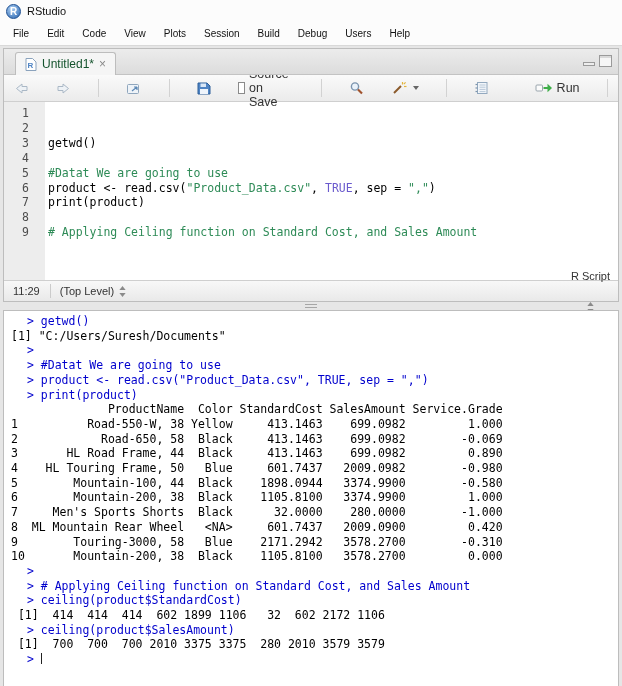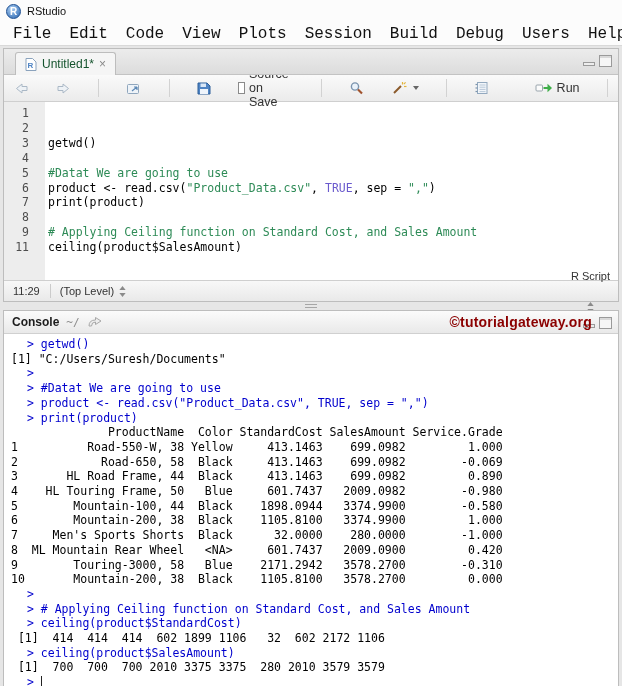--- a/index.html
+++ b/index.html
@@ -5,21 +5,21 @@
   * { box-sizing: border-box; margin: 0; padding: 0; }
   html,body { width: 622px; height: 686px; overflow: hidden; }
   body { background:#e6e6e6; font-family:"Liberation Sans",sans-serif; font-size:12px; color:#1a1a1a; }
   .window { width:622px; height:686px; display:flex; flex-direction:column; }
 
   
   .titlebar { height:22px; background:#fcfcfc; display:flex; align-items:center; gap:6px; padding-left:6px; flex:0 0 22px; }
   .rlogo { width:15px; height:15px; border-radius:50%; background:radial-gradient(circle at 35% 28%, #a9cdf2, #2b66b0); border:1px solid #1d4f92; color:#fff; font-weight:bold; font-size:10px; display:flex; align-items:center; justify-content:center; }
   .title-text { font-size:11px; color:#111; }
   .menubar { height:24px; background:#fcfcfc; border-bottom:1px solid #d9d9d9; display:flex; align-items:center; padding-left:4px; flex:0 0 24px; }
-  .menubar > span { padding:3px 9px; font-size:16px; color:#111; cursor:default;font-family:Liberation Mono, monospace; }
+  .menubar > span { padding:3px 9px; font-size:10px; color:#111; cursor:default; }
 
   
   .editor-pane { margin:2px 3px 0 3px; background:#fff; border:1px solid #bdbdbd; flex:0 0 auto; }
   .tabstrip { height:26px; background:linear-gradient(#ececec,#dcdcdc); border-bottom:1px solid #c3c3c3; display:flex; align-items:flex-end; padding-left:11px; position:relative; }
   .tab { height:23px; background:#f5f5f5; border:1px solid #bdbdbd; border-bottom:none; border-radius:3px 3px 0 0; display:flex; align-items:center; gap:5px; padding:0 9px; position:relative; top:1px; }
   .tab-label { font-size:12px; color:#14532d; }
   .close-x { color:#8a8a8a; font-size:12px; line-height:10px; }
   .win-btns { position:absolute; right:6px; top:6px; display:flex; gap:4px; align-items:flex-end; }
   .wb-min { width:12px; height:4px; border:1px solid #9a9a9a; background:#ededed; margin-bottom:1px; }
   .wb-max { width:13px; height:12px; border:1px solid #9a9a9a; background:#f6f6f6; box-shadow:inset 0 2px 0 #d9d9d9; }
@@ -240,21 +240,20 @@
       <div>
           <div class="code-line"><span class="line-num">1</span></div>
           <div class="code-line"><span class="line-num">2</span><span class="line-code"> </span></div>
           <div class="code-line"><span class="line-num">3</span><span class="line-code"><span class="tok-plain">getwd()</span></span></div>
           <div class="code-line"><span class="line-num">4</span><span class="line-code"> </span></div>
           <div class="code-line"><span class="line-num">5</span><span class="line-code"><span class="tok-comment">#Datat We are going to use</span></span></div>
           <div class="code-line"><span class="line-num">6</span><span class="line-code"><span class="tok-plain">product &lt;- read.csv(</span><span class="tok-string">"Product_Data.csv"</span><span class="tok-plain">, </span><span class="tok-const">TRUE</span><span class="tok-plain">, sep = </span><span class="tok-string">","</span><span class="tok-plain">)</span></span></div>
           <div class="code-line"><span class="line-num">7</span><span class="line-code"><span class="tok-plain">print(product)</span></span></div>
           <div class="code-line"><span class="line-num">8</span><span class="line-code"> </span></div>
           <div class="code-line"><span class="line-num">9</span><span class="line-code"><span class="tok-comment"># Applying Ceiling function on Standard Cost, and Sales Amount</span></span></div>
-          <div class="code-line"><span class="line-num">11</span><span class="line-code"><span class="tok-plain">ceiling(product$SalesAmount)</span></span></div>
         </div>
     </div>
 
     <div class="statusbar">
       <span class="status-pos">11:29</span>
       <span class="ssep"></span>
       <span class="status-scope">
         <span>(Top Level)</span>
         <span>
             <svg width="7" height="11" viewBox="0 0 7 11">
@@ -273,30 +272,16 @@
           </span>
       </span>
     </div>
   </div>
 
   <div class="splitter">
     <span class="grip"></span>
   </div>
 
   <div class="console-pane">
-    <div class="console-header">
-      <span class="console-title">Console</span>
-      <span class="console-path">~/</span>
-      <span>
-          <svg width="16" height="12" viewBox="0 0 16 12">
-            <path d="M2 10Q2 4 8.5 4V1.5L14 5 8.5 8.5V6Q4.5 6 4.5 10z" fill="#ededed" stroke="#a8a8a8"></path>
-          </svg>
-        </span>
-      <span class="watermark">©tutorialgateway.org</span>
-      <div class="win-btns">
-        <span class="wb-min"></span>
-        <span class="wb-max"></span>
-      </div>
-    </div>
     <div class="console-body"><div class="console-line cin">&gt; getwd()</div><div class="console-line cout">[1] "C:/Users/Suresh/Documents"</div><div class="console-line cin">&gt; </div><div class="console-line cin">&gt; #Datat We are going to use</div><div class="console-line cin">&gt; product &lt;- read.csv("Product_Data.csv", TRUE, sep = ",")</div><div class="console-line cin">&gt; print(product)</div><div class="console-line cout">              ProductName  Color StandardCost SalesAmount Service.Grade</div><div class="console-line cout">1          Road-550-W, 38 Yellow     413.1463    699.0982         1.000</div><div class="console-line cout">2            Road-650, 58  Black     413.1463    699.0982        -0.069</div><div class="console-line cout">3       HL Road Frame, 44  Black     413.1463    699.0982         0.890</div><div class="console-line cout">4    HL Touring Frame, 50   Blue     601.7437   2009.0982        -0.980</div><div class="console-line cout">5        Mountain-100, 44  Black    1898.0944   3374.9900        -0.580</div><div class="console-line cout">6        Mountain-200, 38  Black    1105.8100   3374.9900         1.000</div><div class="console-line cout">7     Men's Sports Shorts  Black      32.0000    280.0000        -1.000</div><div class="console-line cout">8  ML Mountain Rear Wheel   &lt;NA&gt;     601.7437   2009.0900         0.420</div><div class="console-line cout">9        Touring-3000, 58   Blue    2171.2942   3578.2700        -0.310</div><div class="console-line cout">10       Mountain-200, 38  Black    1105.8100   3578.2700         0.000</div><div class="console-line cin">&gt; </div><div class="console-line cin">&gt; # Applying Ceiling function on Standard Cost, and Sales Amount</div><div class="console-line cin">&gt; ceiling(product$StandardCost)</div><div class="console-line cout"> [1]  414  414  414  602 1899 1106   32  602 2172 1106</div><div class="console-line cin">&gt; ceiling(product$SalesAmount)</div><div class="console-line cout"> [1]  700  700  700 2010 3375 3375  280 2010 3579 3579</div><div class="console-line cin">&gt; <span class="cursor"></span></div></div>
   </div>
 
 </div>
 
 </body></html>

